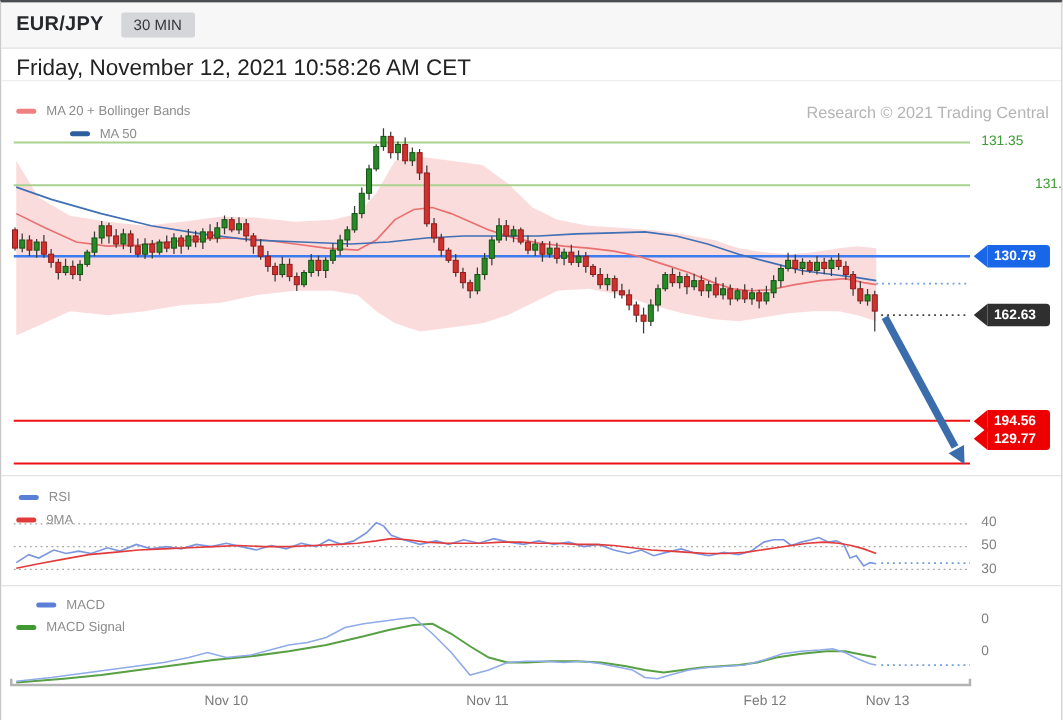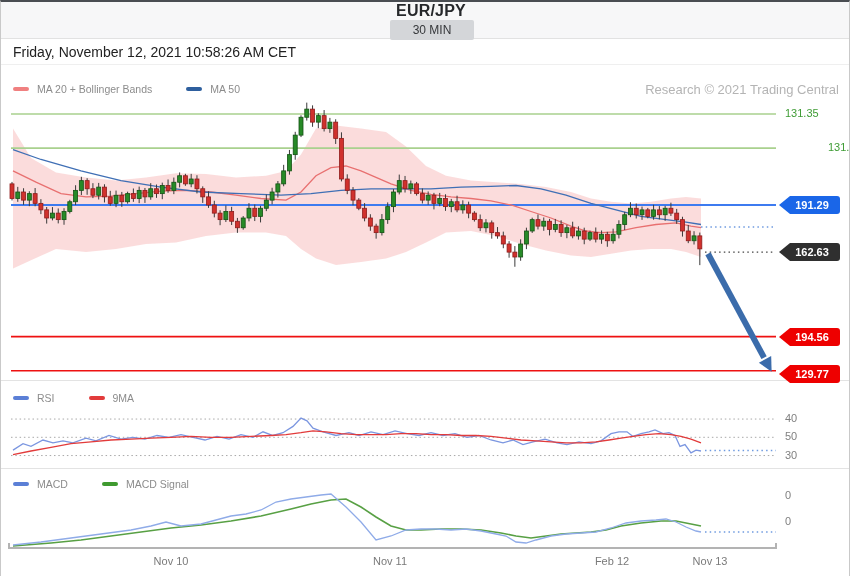--- a/index.html
+++ b/index.html
@@ -1,25 +1,25 @@
 <!DOCTYPE html>
 <html><head>
 <meta charset="utf-8">
 <style>
   html,body{margin:0;padding:0;background:#e9e9e9;font-family:"Liberation Sans",sans-serif;}
   .page{position:relative;width:848px;height:574px;background:#ffffff;border:1px solid #c9c9c9;
         border-top:2px solid #4a4d52;overflow:hidden;}
   .hdr{position:absolute;left:0;top:0;width:100%;height:36px;background:#f7f7f8;
-       border-bottom:1px solid #e2e2e2;display:flex;align-items:center;flex-direction:column;}
+       border-bottom:1px solid #e2e2e2;display:flex;align-items:center;}
   .sym{font-size:16px;font-weight:bold;color:#26282b;margin-left:12px;letter-spacing:.2px;}
   .tf-badge{margin-left:14px;background:#d4d6d9;color:#35373a;font-size:12px;
-            padding:3px 23px;border-radius:2px;cursor:default;}
+            padding:3px 10px;border-radius:2px;cursor:default;}
   .dt-row{position:absolute;left:0;top:37px;width:100%;height:25px;border-bottom:1px solid #efefef;}
-  .dt{position:absolute;left:12px;top:5px;font-size:14px;color:#222;}
-  .legend{position:absolute;display:flex;align-items:center;gap:34px;}
+  .dt{position:absolute;left:12px;top:5px;font-size:18px;color:#222;}
+  .legend{position:absolute;display:flex;align-items:center;gap:6px;flex-direction:column;}
   .leg-item{display:flex;align-items:center;gap:8px;}
   .swatch{width:16px;height:4px;border-radius:2px;display:inline-block;}
   .leg-label{font-size:10.5px;color:#8c8c8c;}
   .credit{position:absolute;right:10px;top:80px;font-size:13px;color:#b4b4b4;}
   svg{position:absolute;left:0;top:0;}
   .tag{position:absolute;height:18px;display:flex;align-items:center;}
   .tag-arrow{width:0;height:0;border-top:9px solid transparent;border-bottom:9px solid transparent;
              border-right:11px solid var(--c);}
   .tag-body{background:var(--c);color:#fff;font-size:11px;font-weight:bold;height:18px;
             line-height:18px;padding:0 8px 0 2px;border-radius:0 3px 3px 0;min-width:40px;text-align:center;}
@@ -337,37 +337,37 @@
       <path d="M12.0,543.0 L40.0,540.0 L70.0,536.0 L100.0,532.0 L130.0,528.0 L150.0,524.0 L165.0,520.0 L180.0,524.0 L200.0,522.0 L215.0,518.0 L230.0,514.0 L245.0,512.0 L260.0,508.0 L275.0,500.0 L290.0,497.0 L305.0,495.0 L320.0,493.0 L330.0,492.0 L345.0,505.0 L360.0,520.0 L375.0,538.0 L390.0,534.0 L405.0,528.0 L420.0,527.0 L435.0,527.0 L450.0,528.0 L465.0,527.0 L480.0,529.0 L495.0,532.0 L505.0,534.0 L515.0,540.0 L525.0,541.0 L535.0,538.0 L550.0,534.0 L565.0,532.0 L580.0,531.0 L595.0,530.0 L610.0,526.0 L625.0,521.0 L640.0,519.0 L655.0,518.0 L665.0,517.0 L675.0,520.0 L685.0,525.0 L695.0,529.0 L700.0,530.0" fill="none" stroke="#8fabe8" stroke-width="1.3"></path>
       <line x1="704" y1="530" x2="775" y2="530" stroke="#6f9be0" stroke-width="1.4" stroke-dasharray="1.5 3.2"></line>
       <path d="M8,541 L8,546 L775,546 L775,541" fill="none" stroke="#b3b3b3" stroke-width="2"></path>
     </svg>
 
   <div id="overlays">
       <div class="plain-lbl green-lbl" style="left:784px;top:104.99999999999963px">131.35</div>
       <div class="plain-lbl green-lbl" style="left:827px;top:139.1250000000009px">131.14</div>
       <div class="tag" style="left:778px;top:194px;--c:#1a66e8">
         <span class="tag-arrow"></span>
-        <span class="tag-body">191.29</span>
+        <span class="tag-body">130.79</span>
       </div>
       <div class="tag" style="left:778px;top:241.1249999999987px;--c:#2f2f2f">
         <span class="tag-arrow"></span>
         <span class="tag-body">162.63</span>
       </div>
       <div class="tag" style="left:778px;top:325.62500000000034px;--c:#ee0000">
         <span class="tag-arrow"></span>
         <span class="tag-body">194.56</span>
       </div>
-      <div class="tag" style="left:778px;top:363px;--c:#ee0000">
+      <div class="tag" style="left:778px;top:340px;--c:#ee0000">
         <span class="tag-arrow"></span>
         <span class="tag-body">129.77</span>
       </div>
       <div class="plain-lbl grey-lbl" style="left:784px;top:410.05px">40</div>
       <div class="plain-lbl grey-lbl" style="left:784px;top:428.3px">50</div>
       <div class="plain-lbl grey-lbl" style="left:784px;top:446.55px">30</div>
       <div class="plain-lbl grey-lbl" style="left:784px;top:487px">0</div>
       <div class="plain-lbl grey-lbl" style="left:784px;top:513px">0</div>
-      <div class="xtick" style="left:170px;top:553px">Nov 10</div>
+      <div class="xtick" style="left:180px;top:553px">Nov 10</div>
       <div class="xtick" style="left:389px;top:553px">Nov 11</div>
       <div class="xtick" style="left:611px;top:553px">Feb 12</div>
       <div class="xtick" style="left:709px;top:553px">Nov 13</div>
     </div>
 </div>
 
 </body></html>

